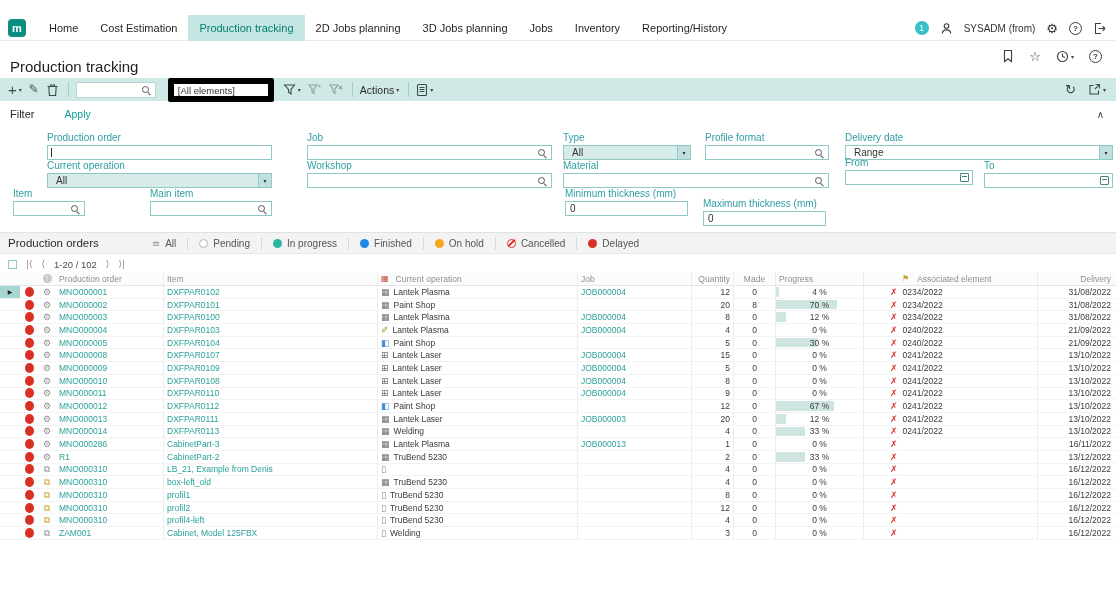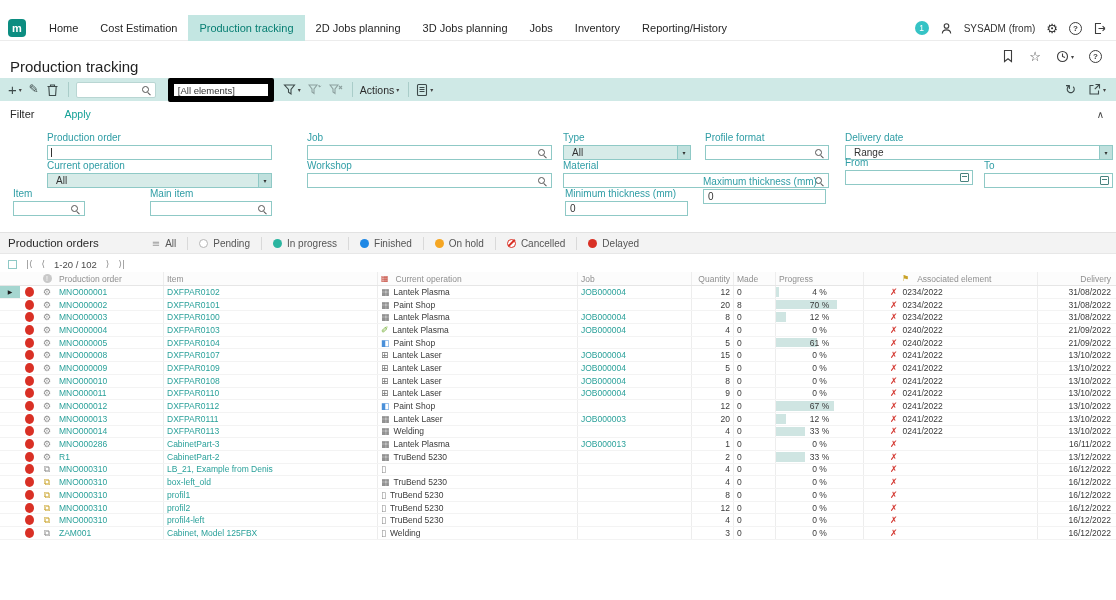--- a/index.html
+++ b/index.html
@@ -82,21 +82,21 @@
   .pagerow { position:absolute; top:256px; left:0; height:16px; display:flex; align-items:center; padding-left:8px; font-size:9.5px; color:#4a4a4a; gap:9px; }
   .pcheck { width:9px; height:9px; border:1px solid #8fc9c6; background:#fff; display:inline-block; }
   .pnav { color:#8a8a8a; font-size:9px; font-family:"DejaVu Sans", sans-serif; }
 
   
   .theader { position:absolute; top:272px; left:0; width:1116px; height:14px; display:flex; align-items:center; font-size:8.5px; color:#8f8f8f; background:#fcfcfc; border-bottom:1px solid #e6e6e6; }
   .tbody { position:absolute; top:286px; left:0; width:1116px; }
   .trow { display:flex; height:12.7px; align-items:center; border-bottom:1px solid #f3f3f3; font-size:8.5px; color:#3a3a3a; }
   .c { height:100%; display:flex; align-items:center; padding:0 3px; overflow:hidden; white-space:nowrap; }
   .c1{width:20px;justify-content:center;padding:0;} .c2{width:18px;justify-content:center;padding:0;} .c3{width:18px;justify-content:center;padding:0;}
-  .c4{width:108px;} .c5{width:214px;} .c6{width:200px;gap:4px;} .c7{width:114px;} .c8{width:42px;justify-content:flex-end;} .c9{width:42px;justify-content:flex-start;}
+  .c4{width:108px;} .c5{width:214px;} .c6{width:200px;gap:4px;} .c7{width:114px;} .c8{width:42px;justify-content:flex-end;} .c9{width:42px;justify-content:center;}
   .c10{width:88px;position:relative;justify-content:center;} .c11{width:174px;padding-left:26px;gap:5px;} .c12{width:78px;justify-content:flex-end;padding-right:5px;}
   .c4,.c5,.c6,.c7,.c8,.c9,.c10,.c11 { border-right:1px solid #ededed; }
   .teal { color:#2aa19a; }
   .selc { background:#a5d6d0; font-size:6px; color:#1c1c1c; }
   .sdot { width:9px; height:10px; border-radius:50%; background:#d6302b; display:inline-block; }
   .tico { font-family:"DejaVu Sans", sans-serif; font-size:9px; line-height:10px; display:inline-block; }
   .pb { position:absolute; left:0; top:1px; bottom:1px; background:#cfe5e2; }
   .plabel { position:relative; z-index:1; }
   .xico { color:#d43a33; font-weight:bold; font-size:9px; font-family:"DejaVu Sans", sans-serif; }
   .hic { font-family:"DejaVu Sans", sans-serif; font-size:8px; margin-right:3px; }
@@ -293,21 +293,21 @@
     <div class="ffield" style="left:150px;top:63px;width:122px">
       <div class="flabel">Main item</div>
       <div class="fctrl">
           <span class="mag"></span>
         </div>
     </div>
     <div class="ffield" style="left:565px;top:63px;width:123px">
       <div class="flabel">Minimum thickness (mm)</div>
       <div class="fctrl"><span>0</span></div>
     </div>
-    <div class="ffield" style="left:703px;top:51px;width:123px">
+    <div class="ffield" style="left:703px;top:73px;width:123px">
       <div class="flabel">Maximum thickness (mm)</div>
       <div class="fctrl"><span>0</span></div>
     </div>
   </div>
 
   <div class="sectionhead">
     <span>Production orders</span>
     <div class="legend">
         <div class="lg-item first">
           <span class="lg-ic lg-all">≡</span>
@@ -507,21 +507,21 @@
         <div class="c c5 teal">DXFPAR0104</div>
         <div class="c c6">
           <span class="tico" style="color: rgb(74, 144, 217);">◧</span>
           <span>Paint Shop</span>
         </div>
         <div class="c c7 teal"></div>
         <div class="c c8">5</div>
         <div class="c c9">0</div>
         <div class="c c10">
           <span class="pb" style="width: 47%;"></span>
-          <span class="plabel">61 %</span>
+          <span class="plabel">30 %</span>
         </div>
         <div class="c c11">
           <span class="xico">✗</span>
           <span>0240/2022</span>
         </div>
         <div class="c c12">21/09/2022</div>
       </div>
       <div class="trow">
         <div class="c c1"></div>
         <div class="c c2">

